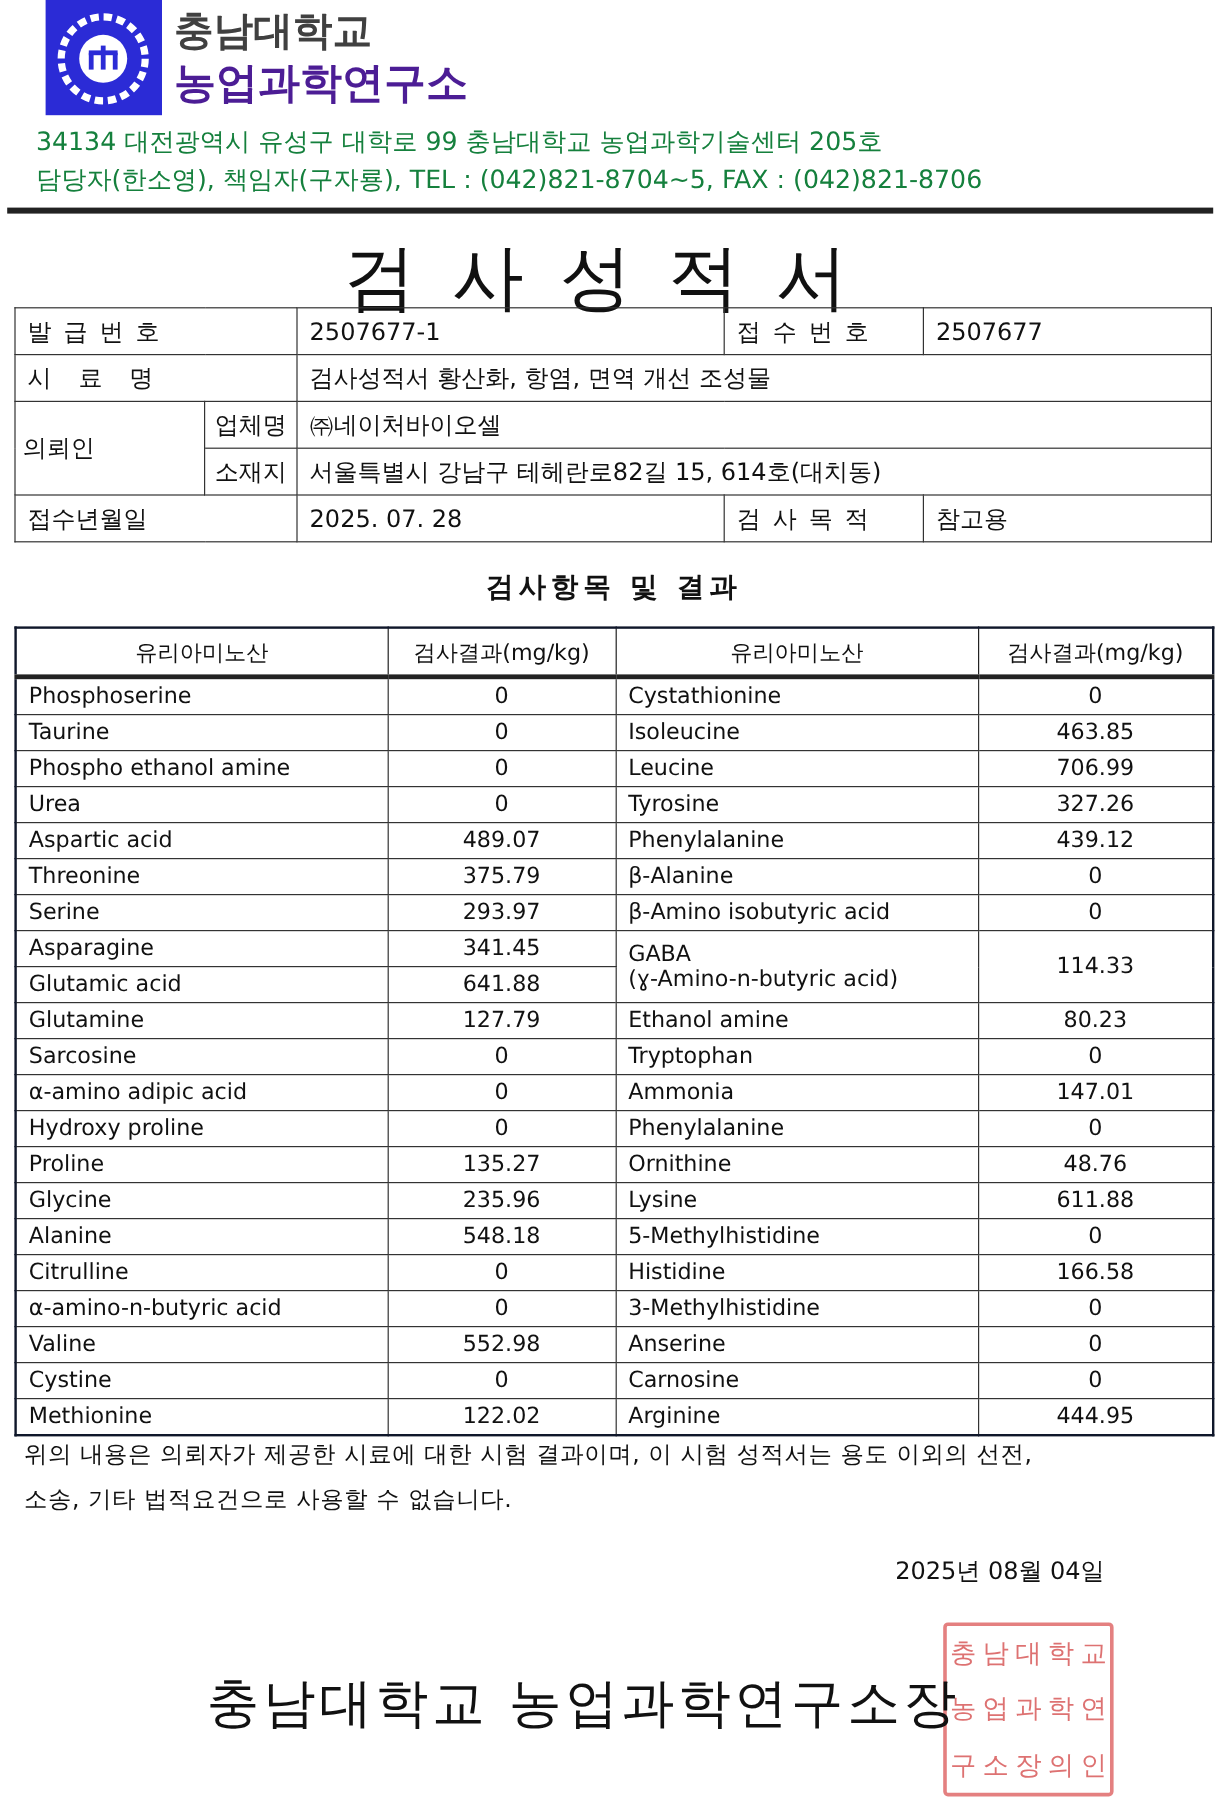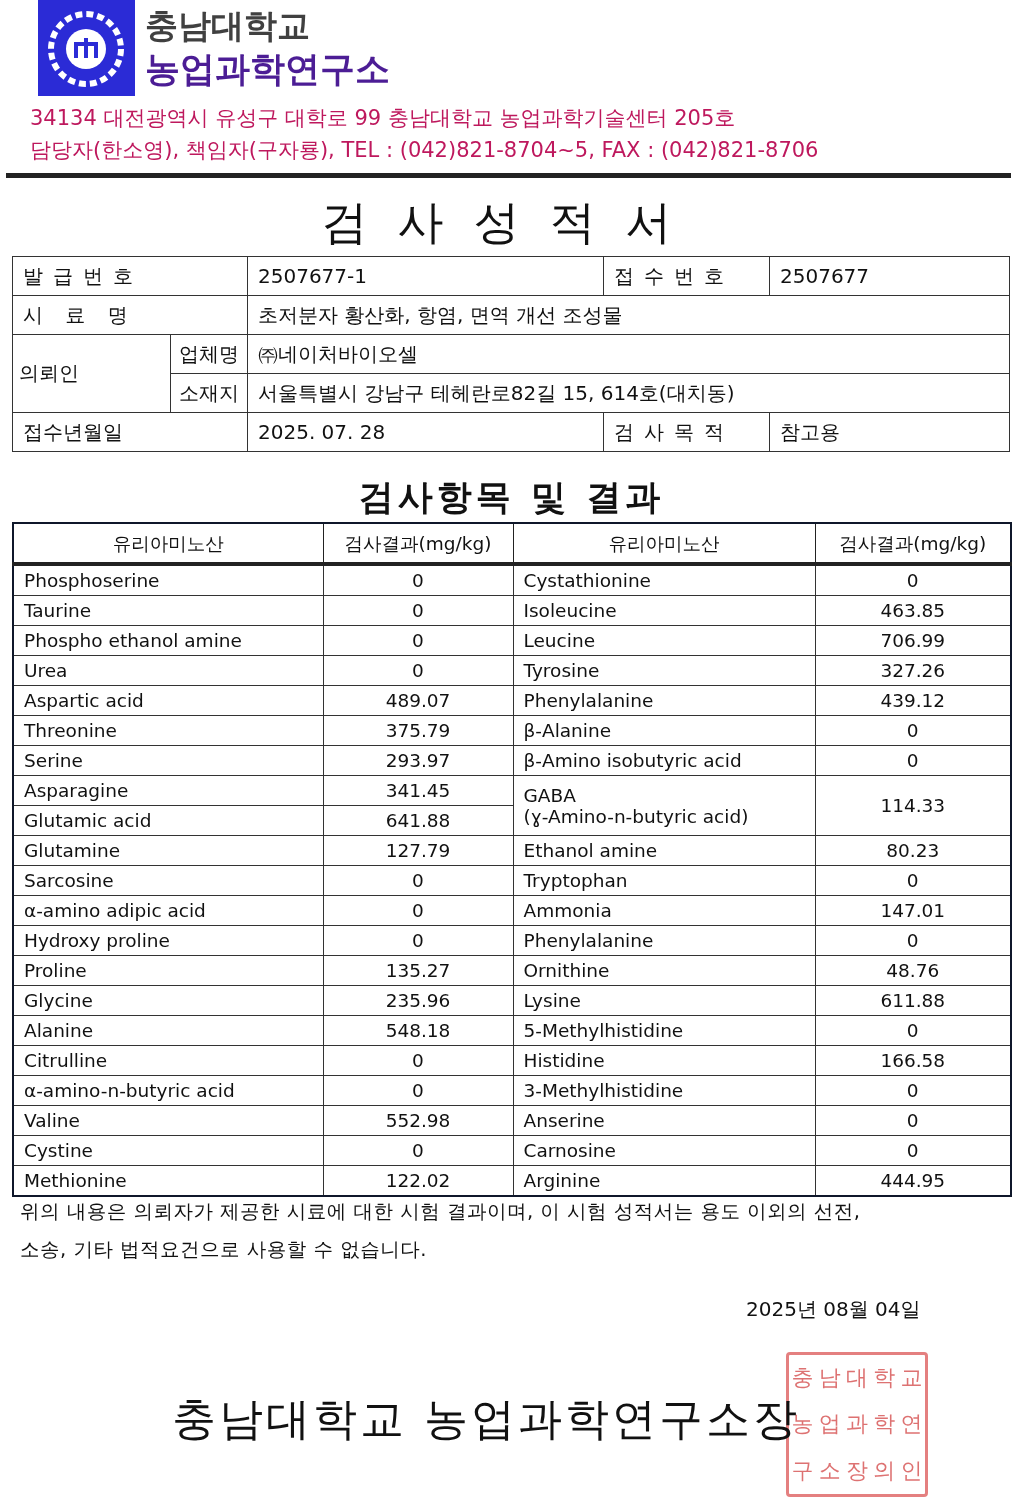--- a/index.html
+++ b/index.html
@@ -4,30 +4,30 @@
 <style>
   html, body { margin:0; padding:0; background:#ffffff; }
   body { width:1023px; height:1500px; position:relative; overflow:hidden;
          font-family:"DejaVu Sans","Liberation Sans",sans-serif; color:#111; }
   .abs { position:absolute; }
   
   .logo { left:38px; top:0; width:97px; height:96px; background:#2b2bd6; }
   .logo svg { display:block; }
   .org1 { left:145px; top:4px; font-size:33px; font-weight:bold; color:#404040; letter-spacing:0px; }
   .org2 { left:145px; top:46px; font-size:35px; font-weight:bold; color:#4c1d95; }
-  .addr { left:30px; font-size:21px; color:#be185d; white-space:nowrap; }
+  .addr { left:30px; font-size:21px; color:#15803d; white-space:nowrap; }
   .addr1 { top:104px; }
   .addr2 { top:136px; }
   .rule { left:6px; top:173px; width:1005px; height:5px; background:#222; }
-  .title { left:0; top:192px; width:993px; text-align:center; font-size:46px; letter-spacing:30px; text-indent:30px; }
+  .title { left:0; top:192px; width:993px; text-align:center; font-size:60px; letter-spacing:30px; text-indent:30px; }
   
   table.info { position:absolute; left:12px; top:256px; width:998px; border-collapse:collapse; font-size:20px; }
   table.info td { border:1.5px solid #333; height:38px; padding:0 10px; white-space:nowrap; }
   .lbl-sp { letter-spacing:10px; }
-  .section { left:0; top:474px; width:1023px; text-align:center; font-size:35px; font-weight:bold; letter-spacing:4px; }
+  .section { left:0; top:474px; width:1023px; text-align:center; font-size:23px; font-weight:bold; letter-spacing:4px; }
   
   table.res { position:absolute; left:12px; top:522px; width:998px; border-collapse:collapse; font-size:18.5px; table-layout:fixed; }
   table.res th { font-weight:normal; border:1.5px solid #222; height:36px; border-bottom:4px solid #222; font-size:18.5px; }
   table.res td { border:1px solid #333; height:29px; padding:0 10px; white-space:nowrap; }
   table.res td.v { text-align:center; }
   table.res { border:2px solid #0f172a; }
   .note { left:20px; font-size:19.5px; white-space:nowrap; letter-spacing:0.5px; }
   .note1 { top:1198px; }
   .note2 { top:1236px;text-align:right; }
   .date { left:746px; top:1296px; font-size:20px; }
@@ -68,21 +68,21 @@
     </colgroup>
   <tbody>
       <tr>
     <td colspan="2" class="lbl-sp">발급번호</td>
     <td>2507677-1</td>
     <td class="lbl-sp">접수번호</td>
     <td>2507677</td>
   </tr>
   <tr>
     <td colspan="2" style="letter-spacing:8px;">시 료 명</td>
-    <td colspan="3">초저분자 황산화, 항염, 면역 개선 조성물</td>
+    <td colspan="3">검사성적서 황산화, 항염, 면역 개선 조성물</td>
   </tr>
   <tr>
     <td rowspan="2" style="width:68px;padding:0 6px;">의뢰인</td>
     <td style="padding:0 8px;">업체명</td>
     <td colspan="3">㈜네이처바이오셀</td>
   </tr>
   <tr>
     <td style="padding:0 8px;">소재지</td>
     <td colspan="3">서울특별시 강남구 테헤란로82길 15, 614호(대치동)</td>
   </tr>

